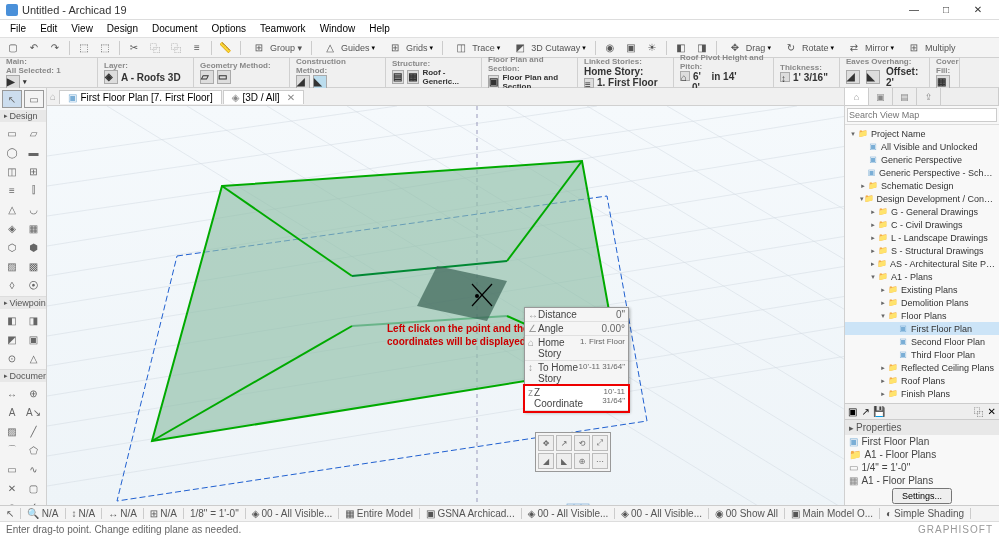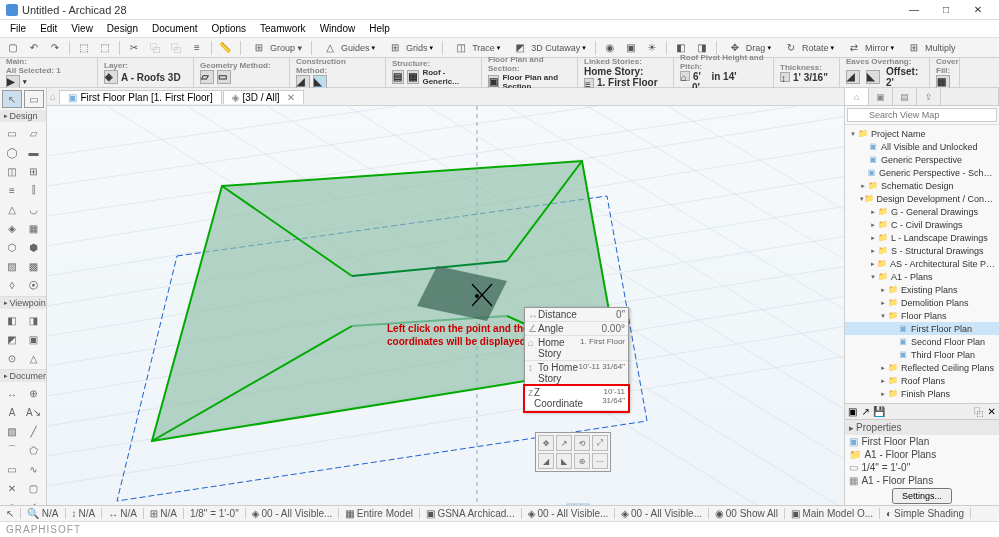--- a/index.html
+++ b/index.html
@@ -44,42 +44,42 @@
 .tracker .trow .tlbl { flex:1; color:#444; }
 .tracker .trow .tval { color:#666; min-width:42px; text-align:right; }
 .tracker .trow.hl { background:#fff; outline:2px solid #e00; }
 .pet { position:absolute; top:326px; left:488px; background:#f4f4f4; border:1px solid #999; padding:2px; display:grid; grid-template-columns:repeat(4,16px); gap:2px; z-index:10; }
 .pet div { width:16px; height:16px; background:#eee; border:1px solid #bbb; display:flex; align-items:center; justify-content:center; font-size:8px; color:#666; }
 .navigator { width:155px; background:#f8f8f8; border-left:1px solid #d0d0d0; display:flex; flex-direction:column; }
 .navtabs { height:18px; display:flex; border-bottom:1px solid #ccc; background:#eee; }
 .navtabs div { width:24px; display:flex; align-items:center; justify-content:center; border-right:1px solid #ccc; font-size:9px; color:#888; }
 .navtabs div.act { background:#fff; }
 .navsearch { padding:2px; border-bottom:1px solid #ddd; }
-.navsearch input { width:100%; border:1px solid #ccc; padding:1px 21px; font-size:9px; }
+.navsearch input { width:100%; border:1px solid #ccc; padding:1px 1px; font-size:9px; }
 .tree { flex:1; overflow-y:auto; padding:2px 0; }
 .tree .node { display:flex; align-items:center; padding:0 2px; height:13px; cursor:pointer; white-space:nowrap; }
 .tree .node.sel { background:#cce4f7; }
 .tree .tw { width:8px; font-size:7px; color:#666; text-align:center; }
 .tree .fico { width:12px; height:10px; margin-right:2px; display:inline-flex; align-items:center; justify-content:center; font-size:8px; }
 .tree .fico.folder { color:#d4a84b; }
 .tree .fico.doc { color:#7aaed6; }
 .tree .lbl { font-size:9px; color:#333; overflow:hidden; text-overflow:ellipsis; }
 .props { border-top:1px solid #ccc; }
 .props .phd { background:#e8e8e8; padding:2px 4px; font-size:9px; color:#555; }
 .props .prow { padding:1px 4px; font-size:9px; color:#444; display:flex; align-items:center; gap:3px; }
 .statusbar { height:16px; background:#f4f4f4; border-top:1px solid #ccc; display:flex; align-items:center; font-size:9px; color:#555; }
 .statusbar .sitem { padding:0 6px; border-right:1px solid #ccc; display:flex; align-items:center; gap:2px; }
 .hintbar { height:16px; background:#fff; border-top:1px solid #ddd; padding:0 6px; font-size:9px; color:#666; display:flex; align-items:center; justify-content:space-between; }
 </style>
 </head>
 <body>
 
 <div class="titlebar">
   <div class="icon"></div>
-  <div class="title">Untitled - Archicad 28</div>
+  <div class="title">Untitled - Archicad 19</div>
   <div class="winbtns">
     <div>—</div>
     <div>□</div>
     <div class="close">✕</div>
   </div>
 </div>
 
 <div class="menubar">
   <span>File</span>
   <span>Edit</span>
@@ -307,21 +307,21 @@
           <div class="tool">∠</div>
       </div>
     </div>
   </div>
 
   <div class="canvas-wrap">
     <div class="tabbar">
       <div style="width:12px;text-align:center;color:#aaa">⌂</div>
       <div class="tab">
           <span style="color:#7aaed6">▣</span>
-          <span>First Floor Plan [1. First Floor]</span>
+          <span>First Floor Plan [7. First Floor]</span>
         </div>
       <div class="tab">
           <span style="color:#888">◈</span>
           <span>[3D / All]</span>
           <span class="x">✕</span>
         </div>
     </div>
     <div class="canvas">
       <svg width="800" height="430" viewBox="0 0 800 430">
 
@@ -622,14 +622,15 @@
       <span>▣</span>
       <span>Main Model O...</span>
     </div>
   <div class="sitem">
       <span>◐</span>
       <span>Simple Shading</span>
     </div>
 </div>
 
 <div class="hintbar">
+  <span>Enter drag-to point. Change editing plane as needed.</span>
   <span style="color:#999;letter-spacing:1px">GRAPHISOFT</span>
 </div>
 
 </body></html>

